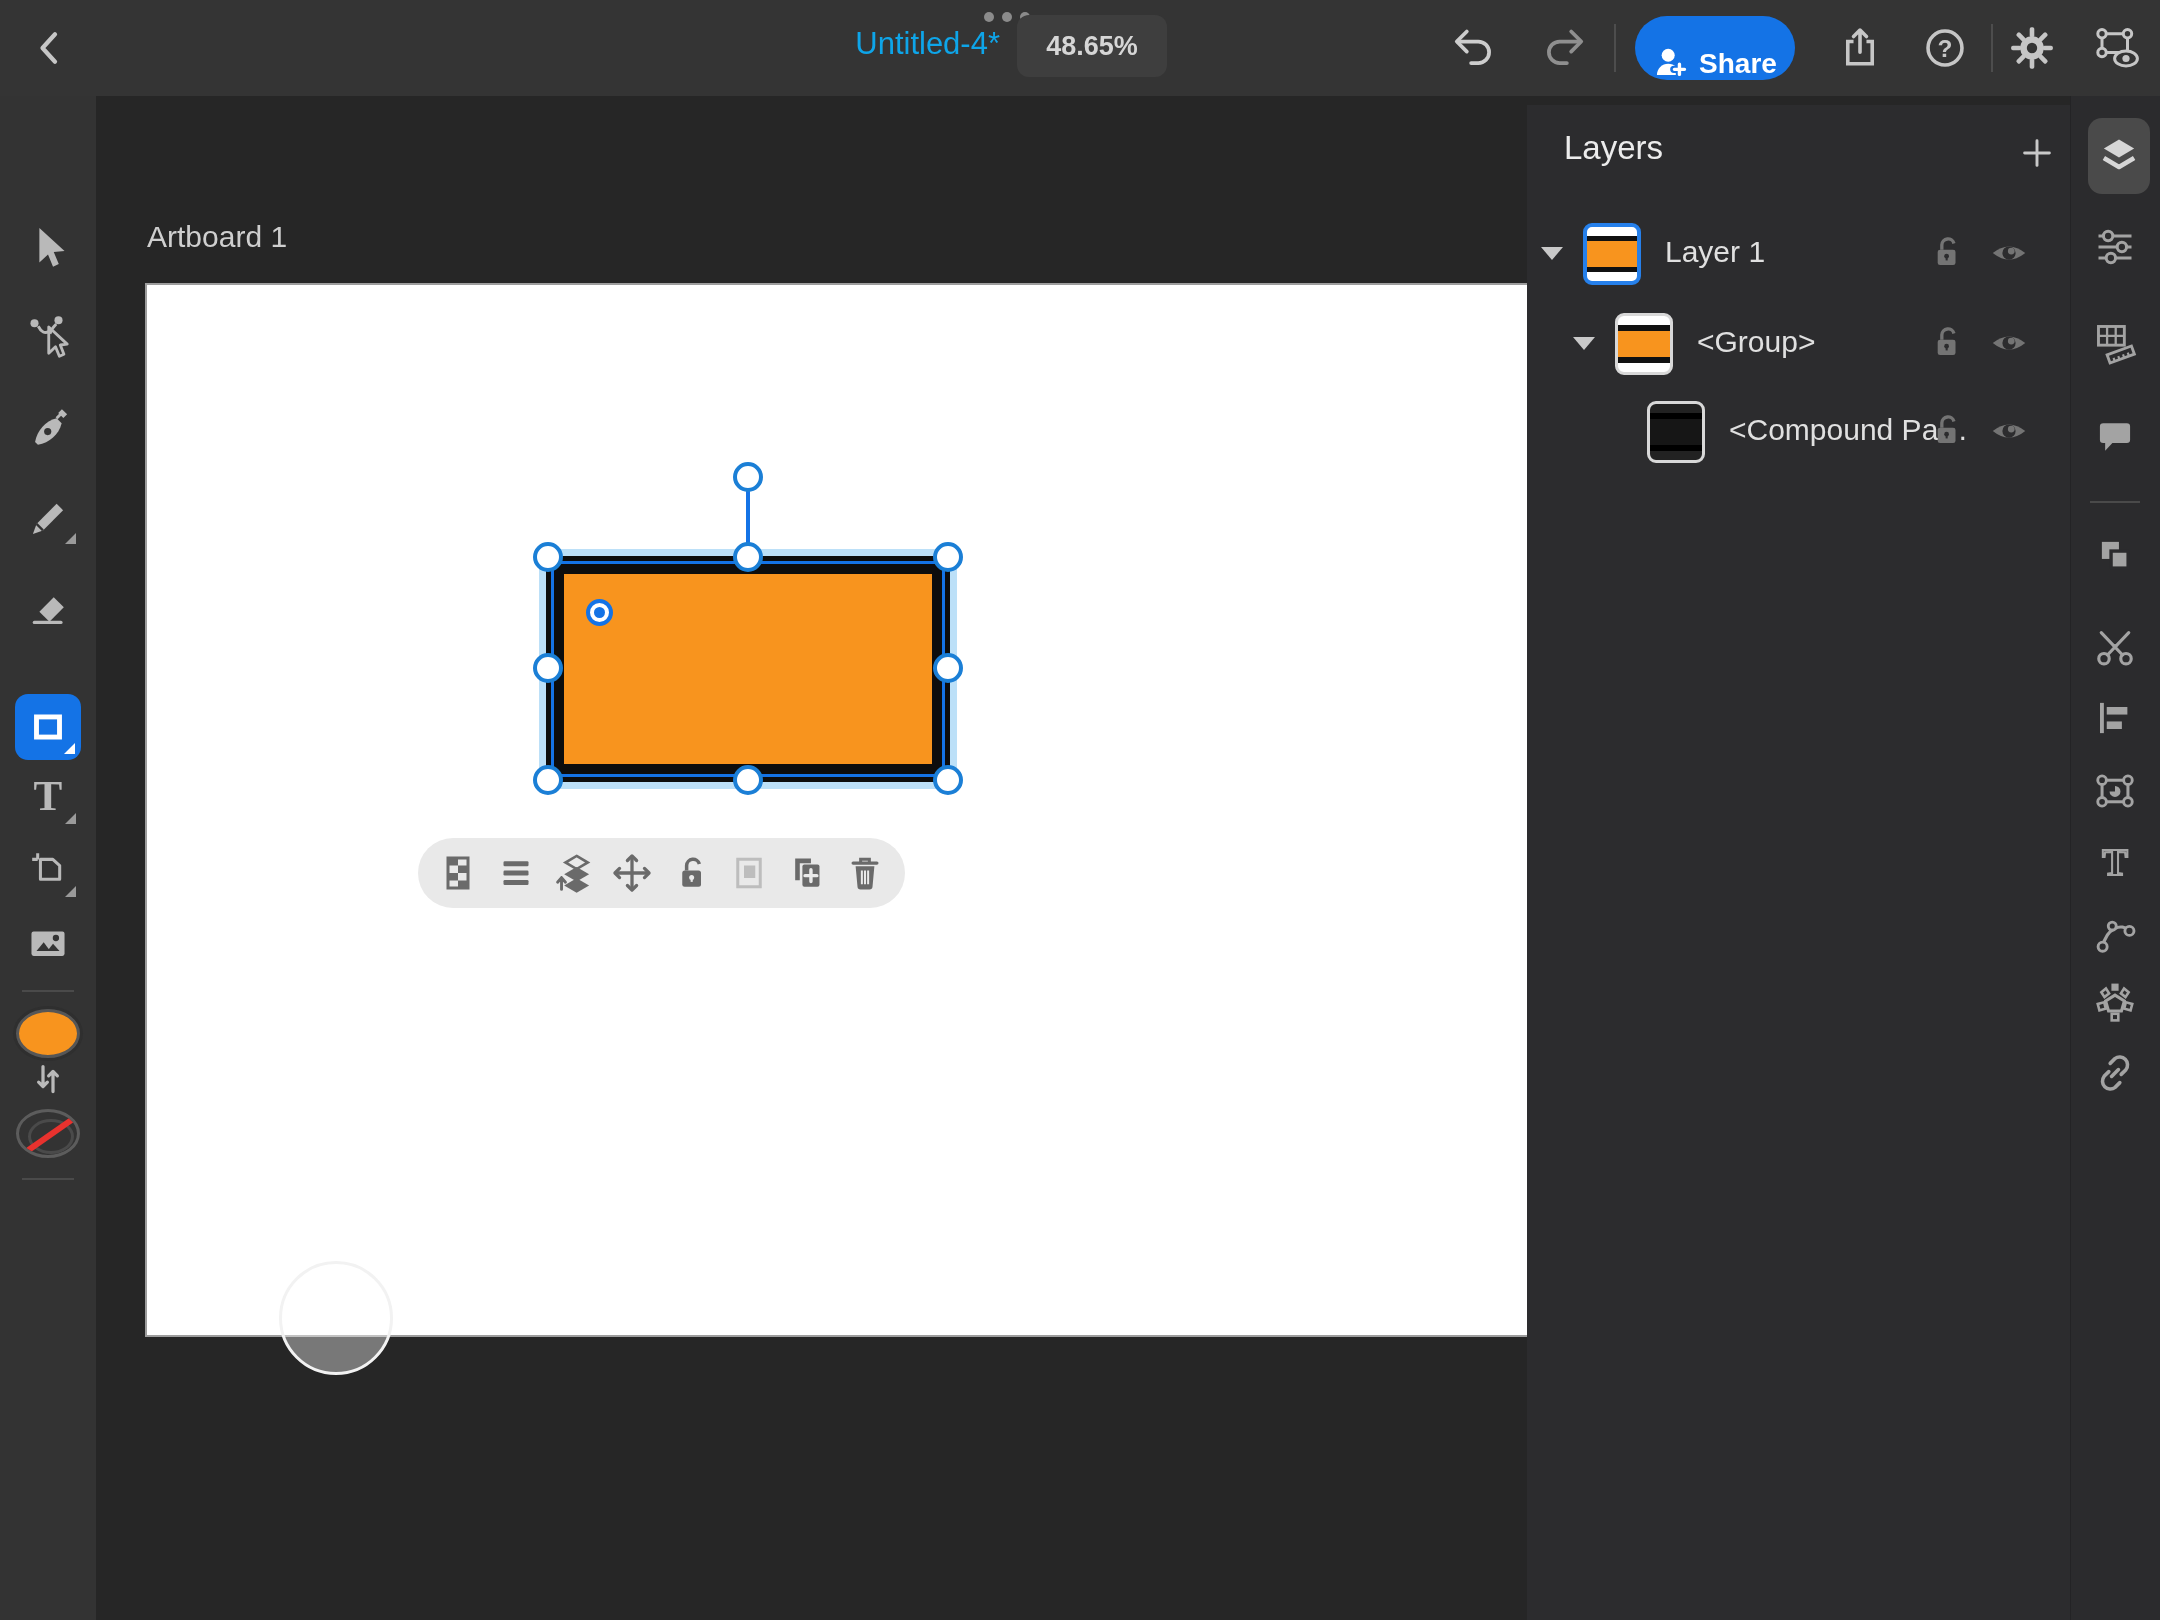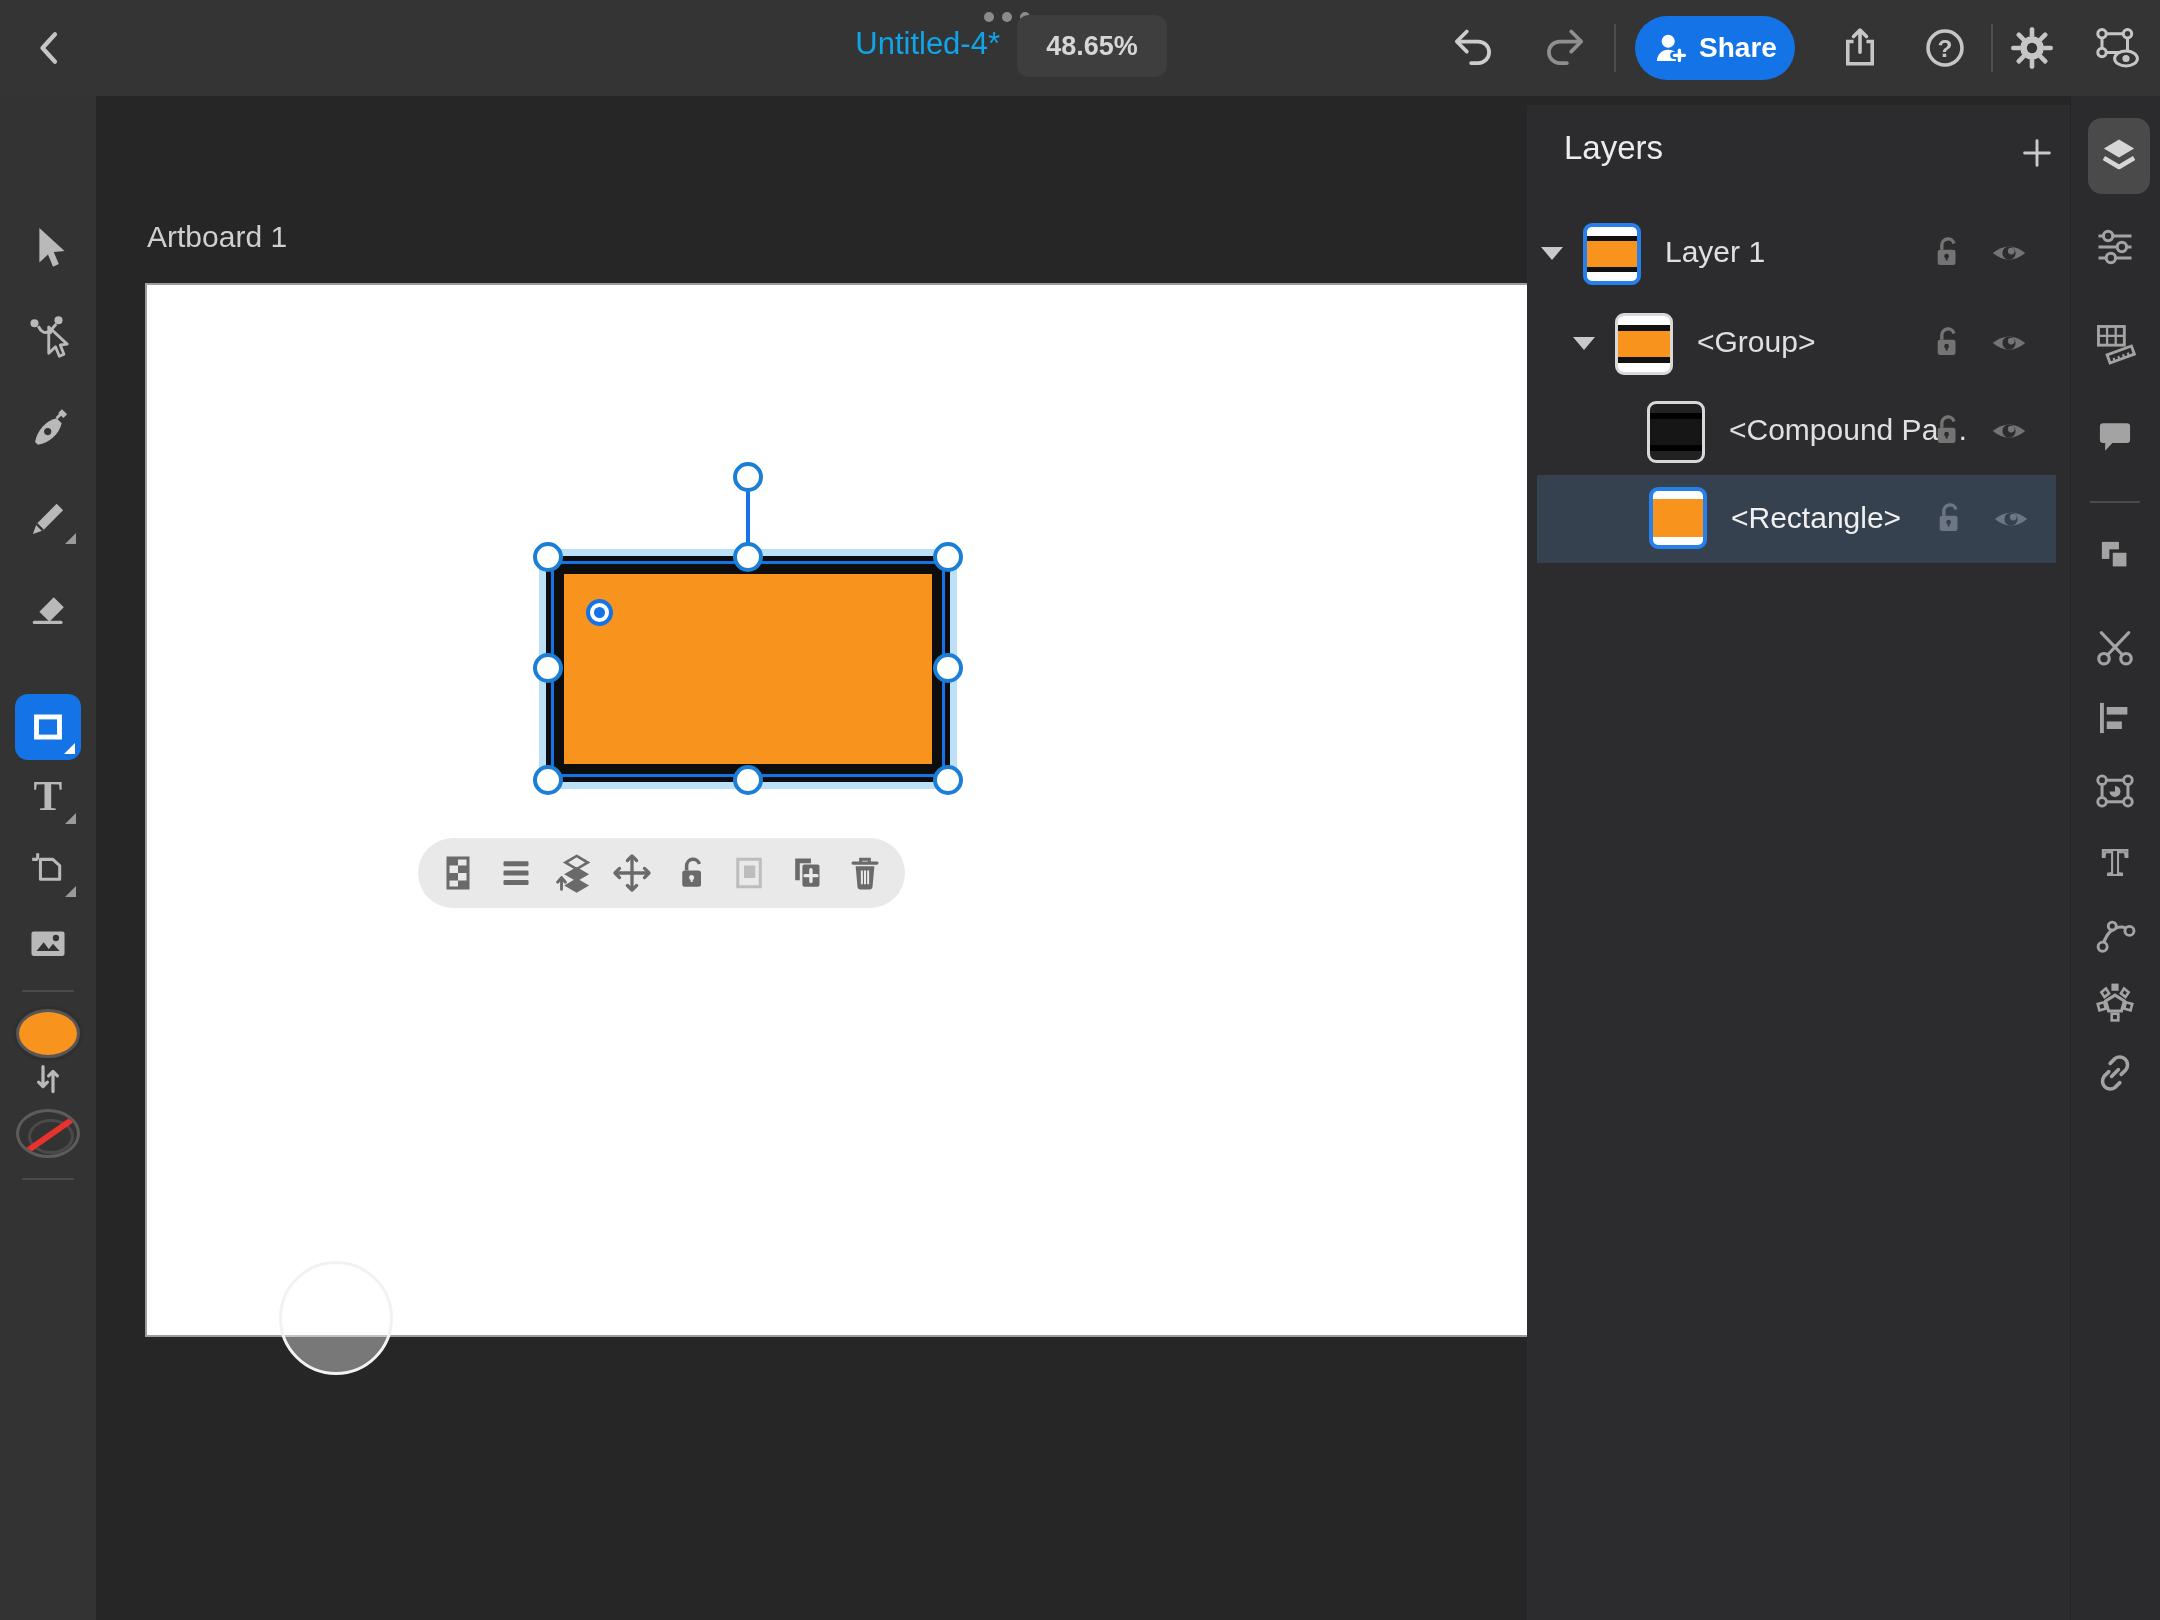--- a/index.html
+++ b/index.html
@@ -7,21 +7,21 @@
         font-family:"Liberation Sans",sans-serif;-webkit-font-smoothing:antialiased;}
   .abs{position:absolute;}
   svg{display:block;}
   
   #topbar{left:0;top:0;width:2160px;height:96px;background:#343434;}
   .tb-ic{color:#c6c6c6;}
   .tb-btn{display:flex;align-items:center;justify-content:center;}
   .vdiv{width:2px;background:#4d4d4d;}
   #zoom-pill{background:#3e3e3e;border-radius:12px;color:#d6d6d6;font-size:27px;
              display:flex;align-items:center;justify-content:center;font-weight:bold;}
-  #share-pill{background:#1473E6;border-radius:33px;display:flex;align-items:center;
+  #share-pill{background:#1473E6;border-radius:33px;display:flex;align-items:flex-end;
               justify-content:center;gap:10px;color:#fff;font-size:28px;font-weight:bold;}
   .dot{width:10px;height:10px;border-radius:50%;background:#8b8b8b;}
   #doc-title{color:#0ea5e9;font-size:31px;text-align:right;}
   
   #leftrail{left:0;top:96px;width:96px;height:1524px;background:#333333;}
   .tool{left:12px;width:72px;height:72px;display:flex;align-items:center;justify-content:center;color:#b9b9b9;}
   .corner{position:absolute;right:8px;bottom:8px;width:0;height:0;
           border-left:11px solid transparent;border-bottom:11px solid #9a9a9a;}
   .hdiv{height:2px;background:#4a4a4a;}
   
@@ -385,39 +385,20 @@
       </div>
       <div class="row-ic" style="left:462px;top:24px;">
         <svg width="40" height="40" viewBox="0 0 32 32">
           <path d="M3 16 Q16 5.5 29 16 Q16 26.5 3 16 Z" fill="currentColor"></path>
           <circle cx="16" cy="16" r="5.3" fill="#2c2c2e"></circle>
           <circle cx="17.8" cy="14.4" r="2.7" fill="currentColor"></circle>
         </svg>
       </div>
     </div>
 
-    <div class="lrow lrow-sel" style="top:370px;">
-      <div class="thumb th-blue th-orange abs" style="left:112px;top:12px;"></div>
-      <div class="lrow-label" style="left:194px;top:26px;color:#f0f0f0;">&lt;Rectangle&gt;</div>
-      <div class="row-ic" style="left:392px;top:24px;color:#6d7683;">
-        <svg width="38" height="38" viewBox="0 0 32 32">
-          <rect x="9" y="14" width="15" height="13" rx="2" fill="currentColor"></rect>
-          <path d="M12.5 14 V10 a5.2 5.2 0 0 1 10.2 -1.2" fill="none" stroke="currentColor" stroke-width="2.8"></path>
-          <circle cx="16.5" cy="19.5" r="2" fill="#364150"></circle>
-            <rect x="15.7" y="19.5" width="1.7" height="3.6" fill="#364150"></rect>
-        </svg>
-      </div>
-      <div class="row-ic" style="left:454px;top:24px;color:#6d7683;">
-        <svg width="40" height="40" viewBox="0 0 32 32">
-          <path d="M3 16 Q16 5.5 29 16 Q16 26.5 3 16 Z" fill="currentColor"></path>
-          <circle cx="16" cy="16" r="5.3" fill="#364150"></circle>
-          <circle cx="17.8" cy="14.4" r="2.7" fill="currentColor"></circle>
-        </svg>
-      </div>
-    </div>
   </div>
 
   <div id="rightrail" class="abs"></div>
 
   <div class="abs rr-active">
     <svg width="44" height="44" viewBox="0 0 32 32">
       <path d="M16 4 L27 10.5 L16 17 L5 10.5 Z" fill="currentColor"></path>
       <path d="M5 17.5 L16 24 L27 17.5" fill="none" stroke="currentColor" stroke-width="3.4" stroke-linejoin="round"></path>
     </svg>
   </div>

